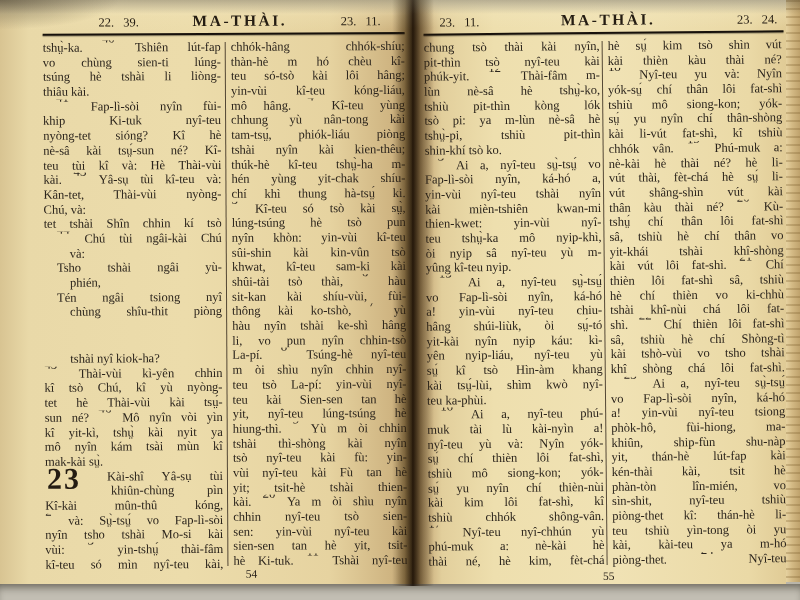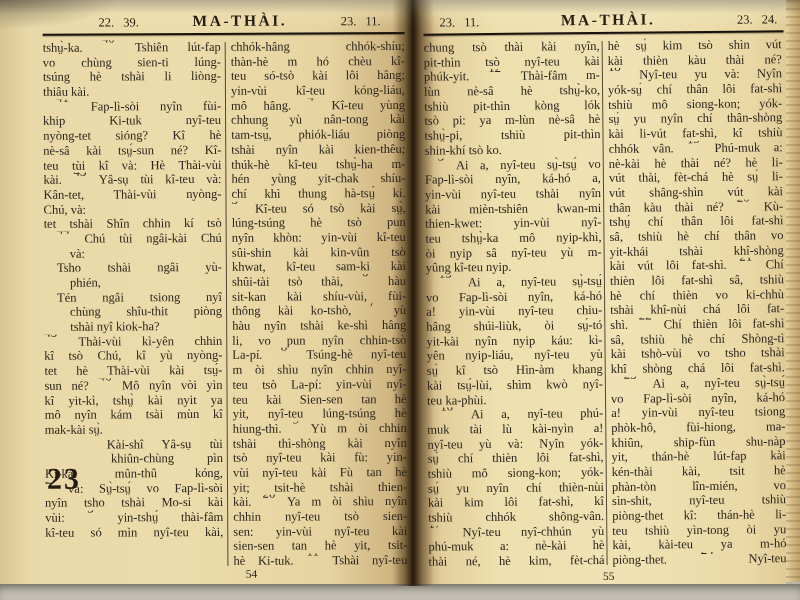--- a/index.html
+++ b/index.html
@@ -87,21 +87,21 @@
           <div class="line">kài. <sup class="v">43</sup> Yâ-sụ tùi kî-teu và:</div>
           <div class="line">Kân-tet, Thài-vùi nyòng-</div>
           <div class="line end">Chú, và:</div>
           <div class="line">tet tshài Shîn chhin kí tsò</div>
           <div class="line" style="padding-left: 13px;"><sup class="v">44</sup> Chú tùi ngâi-kài Chú</div>
           <div class="line end" style="padding-left: 26px;">và:</div>
           <div class="line" style="padding-left: 13px;">Tsho tshài ngâi yù-</div>
           <div class="line end" style="padding-left: 26px;">phién,</div>
           <div class="line" style="padding-left: 13px;">Tén ngâi tsiong nyî</div>
           <div class="line" style="padding-left: 26px;">chùng shîu-thit piòng</div>
-          <div class="line end" style="padding-left: 26px;">tshài nyî kiok-ha?</div>
+          <div class="line end" style="padding-left: 26px; margin-top: 32px;">tshài nyî kiok-ha?</div>
           <div class="line"><sup class="v">45</sup> Thài-vùi kì-yên chhin</div>
           <div class="line">kî tsò Chú, kî yù nyòng-</div>
           <div class="line">tet hè Thài-vùi kài tsṳ́-</div>
           <div class="line">sun né? <sup class="v">46</sup> Mô nyîn vòi yìn</div>
           <div class="line">kî yit-kì, tshṳ̀ kài nyit ya</div>
           <div class="line">mô nyîn kám tsài mùn kî</div>
           <div class="line end">mak-kài sṳ̀.</div>
           <div class="dropcap" style="top: 423.3px;">23</div>
           <div class="line" style="padding-left: 62px;">Kài-shî Yâ-sụ tùi</div>
           <div class="line" style="padding-left: 66px;">khiûn-chùng pìn</div>

